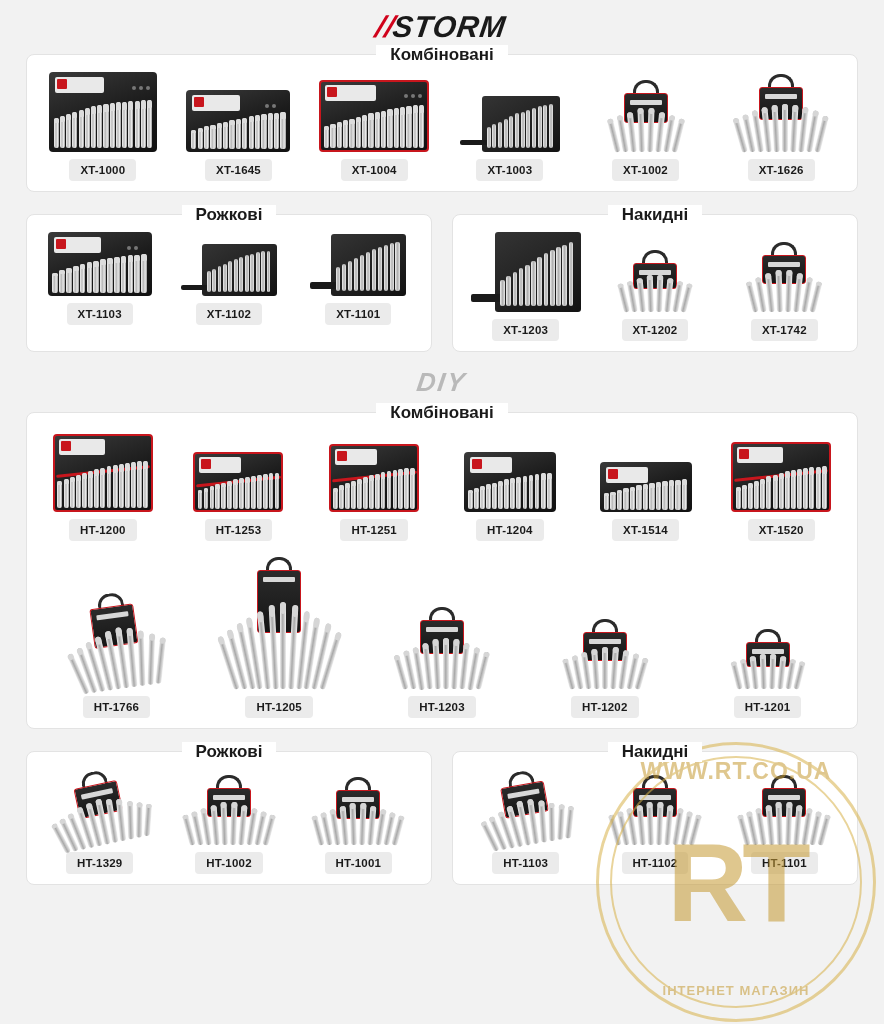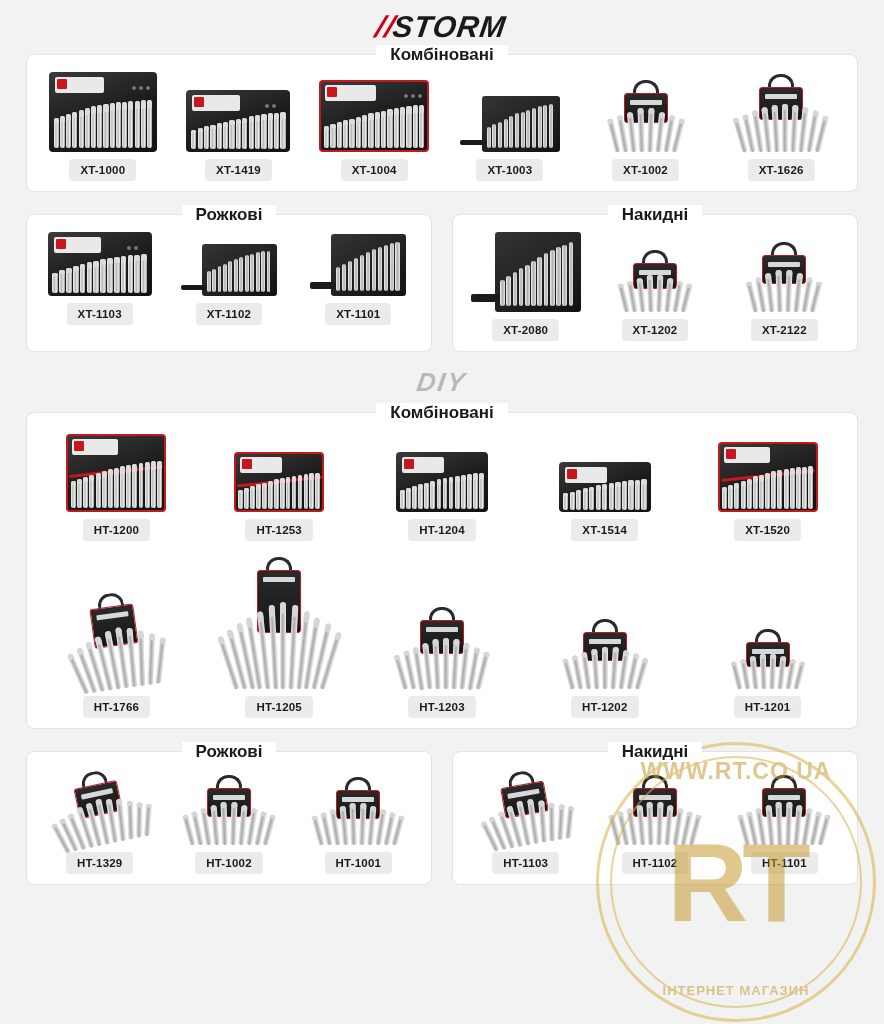--- a/index.html
+++ b/index.html
@@ -294,21 +294,21 @@
                   <i style="height:83%"></i>
                   <i style="height:86%"></i>
                   <i style="height:89%"></i>
                   <i style="height:92%"></i>
                   <i style="height:94%"></i>
                   <i style="height:96%"></i>
                   <i style="height:98%"></i>
                 </div>
             </div>
           </div>
-          <div class="label">XT-1419</div>
+          <div class="label">XT-1645</div>
         </div>
 
         <div class="prod">
           <div class="thumb">
             <div class="ws" style="width:110px;height:72px;">
               <div class="ws-case red"></div>
                 <div class="ws-lbl"></div>
               <div class="ws-holes"><span></span><span></span><span></span></div>
               <div class="ws-tools">
                   <i style="height:52%"></i>
@@ -508,21 +508,21 @@
                   <i style="height:70%"></i>
                   <i style="height:76%"></i>
                   <i style="height:82%"></i>
                   <i style="height:87%"></i>
                   <i style="height:91%"></i>
                   <i style="height:95%"></i>
                   <i style="height:99%"></i>
                 </div>
             </div>
           </div>
-          <div class="label">XT-2080</div>
+          <div class="label">XT-1203</div>
         </div>
 
         <div class="prod">
           <div class="thumb">
             <div class="rack" style="width:76px;height:62px;">
               <div class="rack-hook"></div>
                 <div class="rack-card"></div>
               <div class="rack-fan">
                   <i style="height:64%;transform:rotate(-14deg)"></i>
                   <i style="height:70%;transform:rotate(-10deg)"></i>
@@ -548,21 +548,21 @@
                   <i style="height:70%;transform:rotate(-10deg)"></i>
                   <i style="height:78%;transform:rotate(-6deg)"></i>
                   <i style="height:84%;transform:rotate(-2deg)"></i>
                   <i style="height:84%;transform:rotate(2deg)"></i>
                   <i style="height:78%;transform:rotate(6deg)"></i>
                   <i style="height:70%;transform:rotate(10deg)"></i>
                   <i style="height:62%;transform:rotate(14deg)"></i>
                 </div>
             </div>
           </div>
-          <div class="label">XT-2122</div>
+          <div class="label">XT-1742</div>
         </div>
 
       </div>
     </div>
   </div>
 
   <div class="brand-row" style="height:60px;">
     <div class="brand-diy">
       <span>DIY</span>
     </div>
@@ -624,20 +624,46 @@
                   <i style="height:94%"></i>
                   <i style="height:96%"></i>
                   <i style="height:98%"></i>
                   <i style="height:99%"></i>
                 </div>
             </div>
           </div>
           <div class="label">HT-1253</div>
         </div>
 
+        <div class="prod">
+          <div class="thumb">
+            <div class="ws" style="width:90px;height:68px;">
+              <div class="ws-case red"></div>
+                <div class="ws-lbl"></div>
+              <div class="ws-stripe"></div>
+              <div class="ws-tools">
+                  <i style="height:50%"></i>
+                  <i style="height:56%"></i>
+                  <i style="height:61%"></i>
+                  <i style="height:66%"></i>
+                  <i style="height:71%"></i>
+                  <i style="height:76%"></i>
+                  <i style="height:80%"></i>
+                  <i style="height:84%"></i>
+                  <i style="height:88%"></i>
+                  <i style="height:91%"></i>
+                  <i style="height:94%"></i>
+                  <i style="height:96%"></i>
+                  <i style="height:98%"></i>
+                  <i style="height:99%"></i>
+                </div>
+            </div>
+          </div>
+          <div class="label">HT-1251</div>
+        </div>
 
         <div class="prod">
           <div class="thumb">
             <div class="ws" style="width:92px;height:60px;">
               <div class="ws-case"></div>
                 <div class="ws-lbl"></div>
               <div class="ws-tools">
                   <i style="height:52%"></i>
                   <i style="height:57%"></i>
                   <i style="height:62%"></i>

